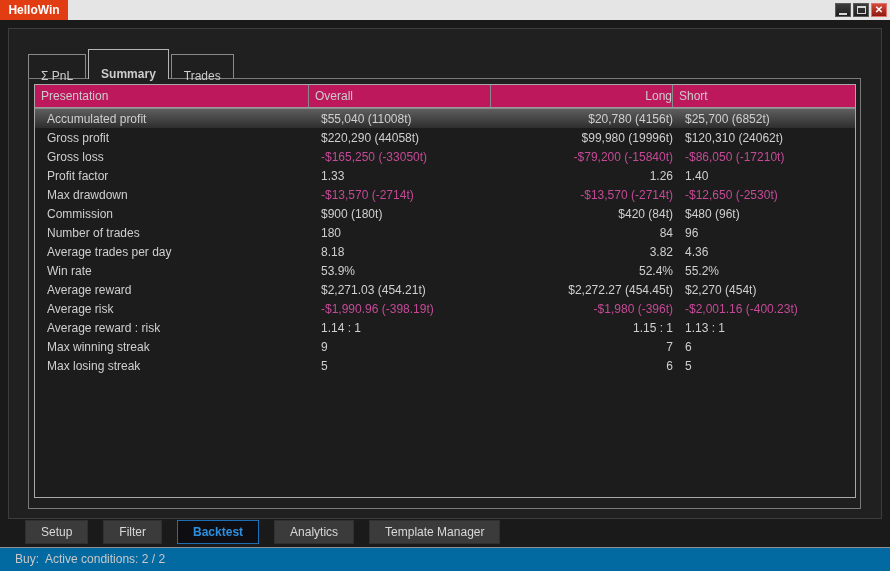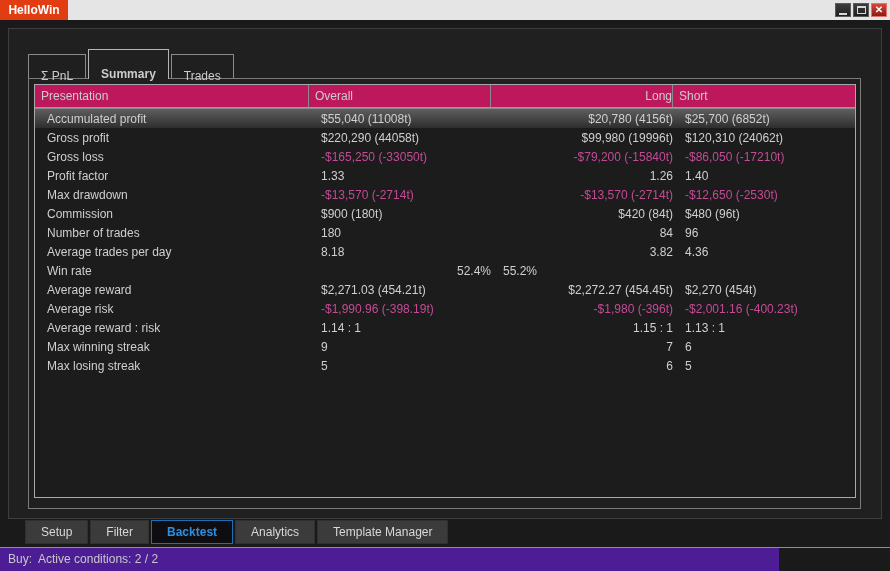--- a/index.html
+++ b/index.html
@@ -59,33 +59,33 @@
   .c0 { width:274px; } .c1 { width:182px; } .c2 { width:182px;text-align:right; } .c3 { flex:1; }
   .tbody { }
   .trow { display:flex; height:19px; align-items:center; color:#cfcfcf; }
   .trow.selected {
     background:linear-gradient(#5e5e5e,#2e2e2e);
     border-top:1px solid #8a8a8a; height:20px;
   }
   .tcell { padding-left:12px; white-space:nowrap; overflow:hidden; }
   .trow.negative .tcell.val { color:#c44a96; }
   
-  .bottom-tabs { position:absolute; left:25px; top:520px; height:24px; display:flex; gap:2px; z-index:2; }
+  .bottom-tabs { position:absolute; left:25px; top:520px; height:24px; display:flex; gap:15px; z-index:2; }
   .btab {
     background:#3b3b3b; color:#d8d8d8; border:1px solid #303030;
     line-height:22px; padding:0 15px; white-space:nowrap; cursor:default;
   }
   .btab.active {
     background:#0e0e12; color:#2e8fdf; border:1px solid #1d6fb5; font-weight:bold;
   }
   
   .status-sep { position:absolute; left:0; top:547px; width:890px; height:1px; background:#8f8f8f; }
   .status-bar {
-    position:absolute; left:0; top:548px; width:779px; height:23px;
-    background:#4c1d95; line-height:22px; padding-left:8px;
+    position:absolute; left:0; top:548px; width:890px; height:23px;
+    background:#0369a1; line-height:22px; padding-left:15px;
     color:#c8c8c8; white-space:pre;
   }
 </style>
 </head>
 <body>
 
 <div class="titlebar">
   <div class="app-title">HelloWin</div>
   <div class="win-controls">
     <div class="win-btn">
@@ -160,20 +160,21 @@
             <div class="tcell c3 val">96</div>
           </div>
           <div class="trow">
             <div class="tcell c0">Average trades per day</div>
             <div class="tcell c1 val">8.18</div>
             <div class="tcell c2 val">3.82</div>
             <div class="tcell c3 val">4.36</div>
           </div>
           <div class="trow">
             <div class="tcell c0">Win rate</div>
+            <div class="tcell c1 val">53.9%</div>
             <div class="tcell c2 val">52.4%</div>
             <div class="tcell c3 val">55.2%</div>
           </div>
           <div class="trow">
             <div class="tcell c0">Average reward</div>
             <div class="tcell c1 val">$2,271.03 (454.21t)</div>
             <div class="tcell c2 val">$2,272.27 (454.45t)</div>
             <div class="tcell c3 val">$2,270 (454t)</div>
           </div>
           <div class="trow negative">

